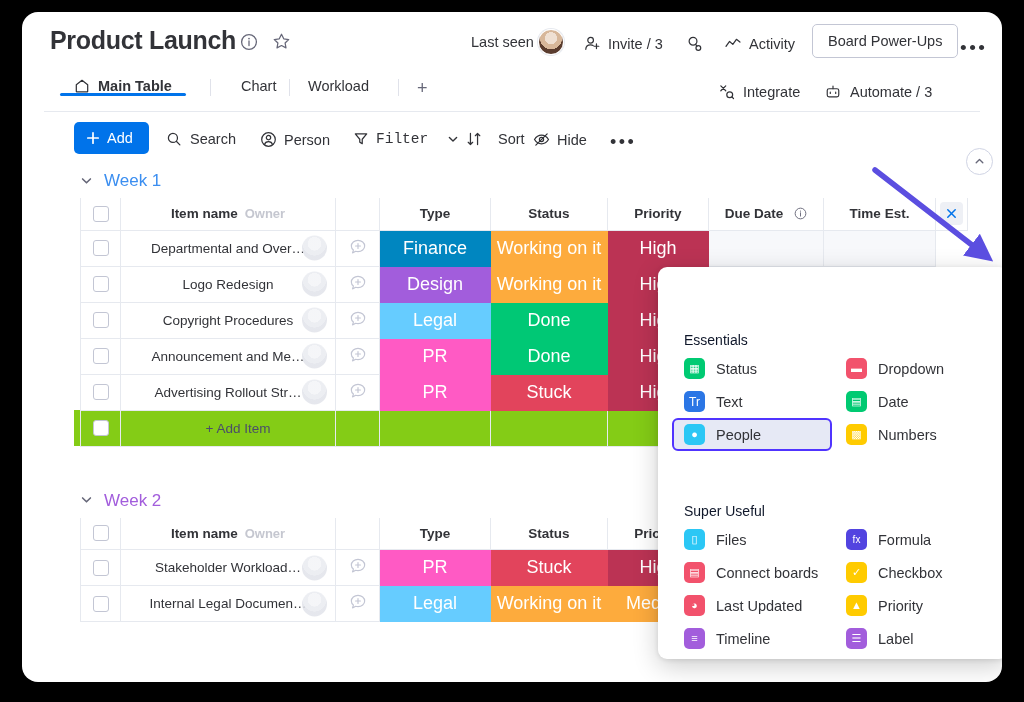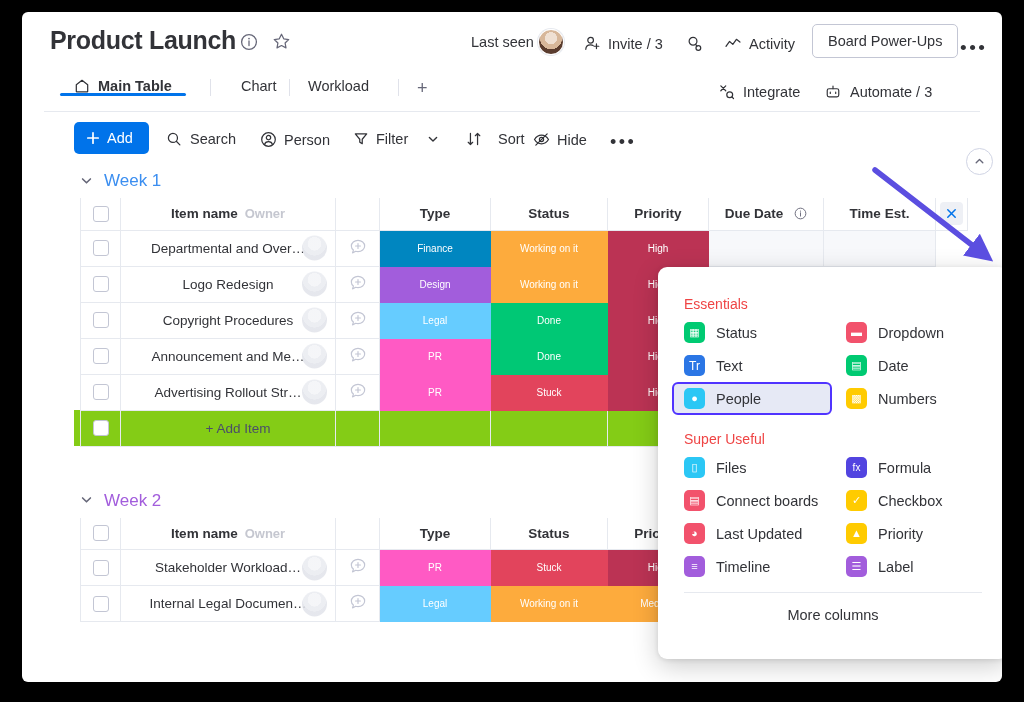--- a/index.html
+++ b/index.html
@@ -11,21 +11,21 @@
   }
   #frame {
     position: absolute; inset: 0;
     background: #000;
     border-radius: 26px;
   }
   #card {
     position: absolute;
     left: 22px; top: 12px; right: 22px; bottom: 20px;
     background: #fff;
-    border-radius: 6px;
+    border-radius: 16px;
     overflow: hidden;
   }
 
   
   .hdr { position: relative; height: 66px; }
   .board-title {
     position: absolute; left: 28px; top: 14px;
     font-size: 25px; font-weight: bold; color: #323338;
     letter-spacing: -0.3px;
   }
@@ -109,21 +109,21 @@
     cursor: pointer;
   }
   .tb-item {
     position: absolute; top: 19px;
     font-size: 14.5px; color: #323338;
     display: flex; align-items: center; gap: 7px;
     cursor: pointer; white-space: nowrap;
   }
   .tb-search { left: 144px; gap: 8px; }
   .tb-person { left: 238px; }
-  .tb-filter { left: 331px; }
+  .tb-filter { left: 331px; font-family: Liberation Mono, monospace; }
   .tb-sort { left: 444px; gap: 16px; }
   .tb-hide { left: 511px; }
   .tb-dots {
     position: absolute; left: 588px; top: 30px;
     letter-spacing: 2.5px; font-size: 18px; color: #323338; line-height: 0;
     cursor: pointer;
   }
 
   
   .board { position: relative; }
@@ -166,43 +166,44 @@
     background: radial-gradient(circle at 50% 33%, #f3f4f7 0 32%, #e9ebf0 33% 56%, #e1e3ea 57% 100%);
     opacity: .85;
   }
   .chk {
     width: 16px; height: 16px; border: 1.5px solid #c3c6d4;
     border-radius: 3px; margin: 0 auto; background: #fff; cursor: pointer;
   }
   .addrow td { background: #84cc16; color: #323338; }
   .addrow .namecell { padding-left: 20px; font-size: 13.5px; color: #4b4e69; }
   .label {
-    color: #fff; font-size: 10px; font-weight: 500;
+    color: #fff; font-size: 18px; font-weight: 500;
     height: 100%; display: flex; align-items: center; justify-content: center;
   }
   .hname { position: relative; }
   .hname .owner { color: #c5c7d0; margin-left: 7px; font-size: 13px; }
   .xbtn {
     width: 23px; height: 23px; margin: 0 auto;
     background: #eef0f5; border-radius: 4px;
     display: flex; align-items: center; justify-content: center;
     color: #0073ea; cursor: pointer;
   }
 
   
   .popup {
     position: absolute; left: 636px; top: 255px;
     width: 350px; height: 392px;
     background: #fff; border-radius: 9px;
     box-shadow: 0 7px 26px rgba(0,0,0,.20), 0 1px 5px rgba(0,0,0,.10);
     z-index: 40; overflow: hidden;
   }
   .pop-sect {
-    font-size: 14px; color: #ef4444;
+    font-size: 14px; color: #0f172a;
     padding: 0 0 0 26px;
+    margin-top: 36px;
   }
   .pop-grid {
     display: grid; grid-template-columns: 1fr 1fr;
     column-gap: 2px; row-gap: 0;
     padding: 4px 14px 0 14px;
   }
   .pop-item {
     display: flex; align-items: center; gap: 11px;
     height: 33px; padding: 0 6px 0 10px;
     border-radius: 6px; border: 2px solid transparent;

